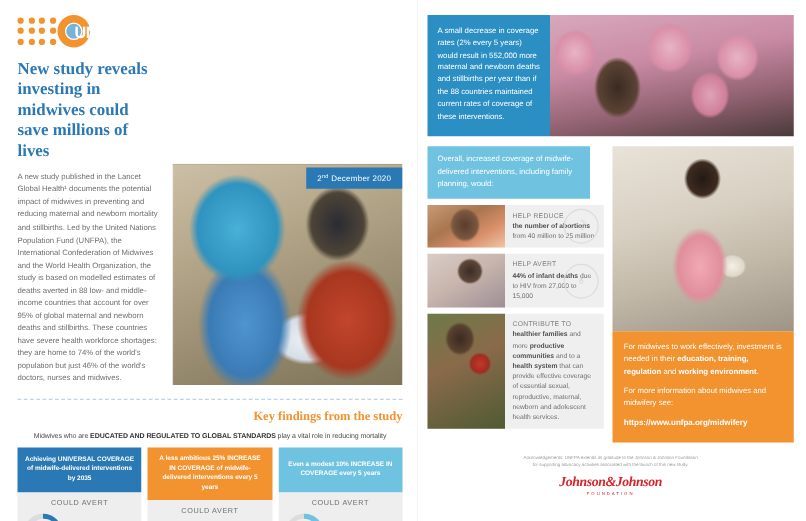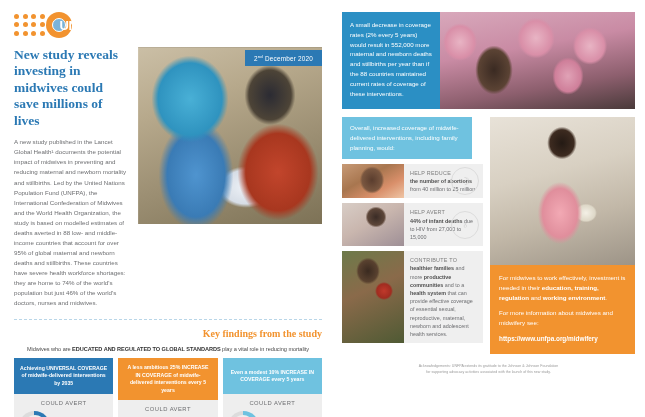--- a/index.html
+++ b/index.html
@@ -17,21 +17,21 @@
 
   
   .logo{display:flex;align-items:center;height:26px;margin-bottom:9px;}
   .logo-dots{display:grid;grid-template-columns:repeat(4,6px);grid-template-rows:repeat(3,6px);gap:2.5px;margin-right:3px;}
   .logo-dots i{display:block;width:5px;height:5px;border-radius:50%;background:#f2932f;}
   .logo-mark{position:relative;width:26px;height:26px;border-radius:50%;background:#f2932f;display:flex;align-items:center;justify-content:center;margin-left:-3px;}
   .logo-globe{width:12px;height:12px;border-radius:50%;background:#7ab3d8;border:1px solid #ffffff;}
   .logo-text{font-weight:bold;font-size:13px;color:#ffffff;letter-spacing:-0.3px;margin-left:-12px;z-index:2;}
 
   
-  .l-top{display:flex;gap:10px;}
+  .l-top{display:flex;gap:10px;align-items:flex-end;}
   .l-col-text{width:118px;}
   h1.headline{
     font-family:"Liberation Serif", serif;
     font-size:13.5px;line-height:1.22;color:#2b79b4;
     font-weight:bold;margin:0 0 8px 0;
   }
   p.body-copy{font-size:6.2px;line-height:1.62;color:#6d6e71;margin:0;text-align:left;}
 
   .hero-wrap{position:relative;width:191px;height:177px;overflow:hidden;}
   .hero-img{position:absolute;inset:0;
@@ -298,15 +298,19 @@
           <a class="url" href="#" style="color:#fff;text-decoration:none;">https://www.unfpa.org/midwifery</a>
         </div>
       </div>
     </div>
 
     <div class="ack">
       <div>Acknowledgements: UNFPA extends its gratitude to the Johnson &amp; Johnson Foundation</div>
       <div>for supporting advocacy activities associated with the launch of this new study.</div>
     </div>
 
+    <div class="jj">
+      <div class="jj-name">Johnson&amp;Johnson</div>
+      <div class="jj-sub">FOUNDATION</div>
+    </div>
 
   </div>
 </div>
 
 </body></html>

